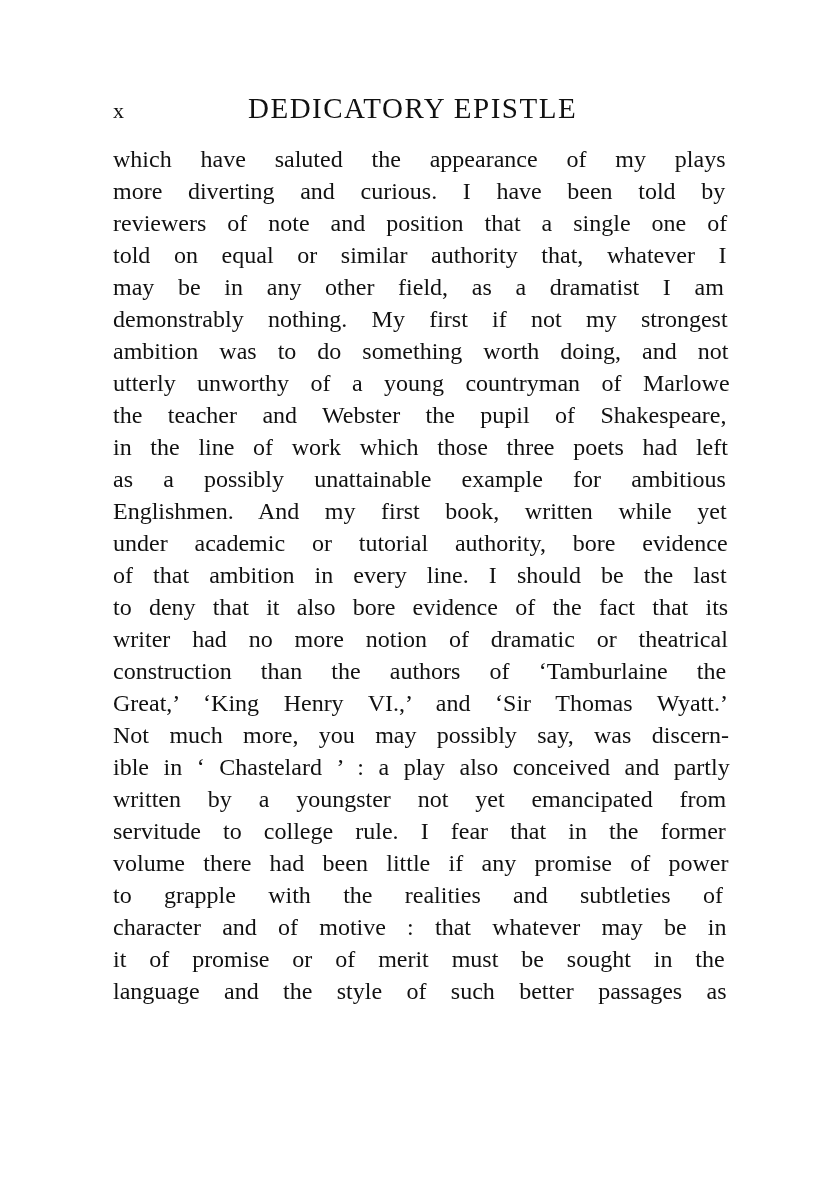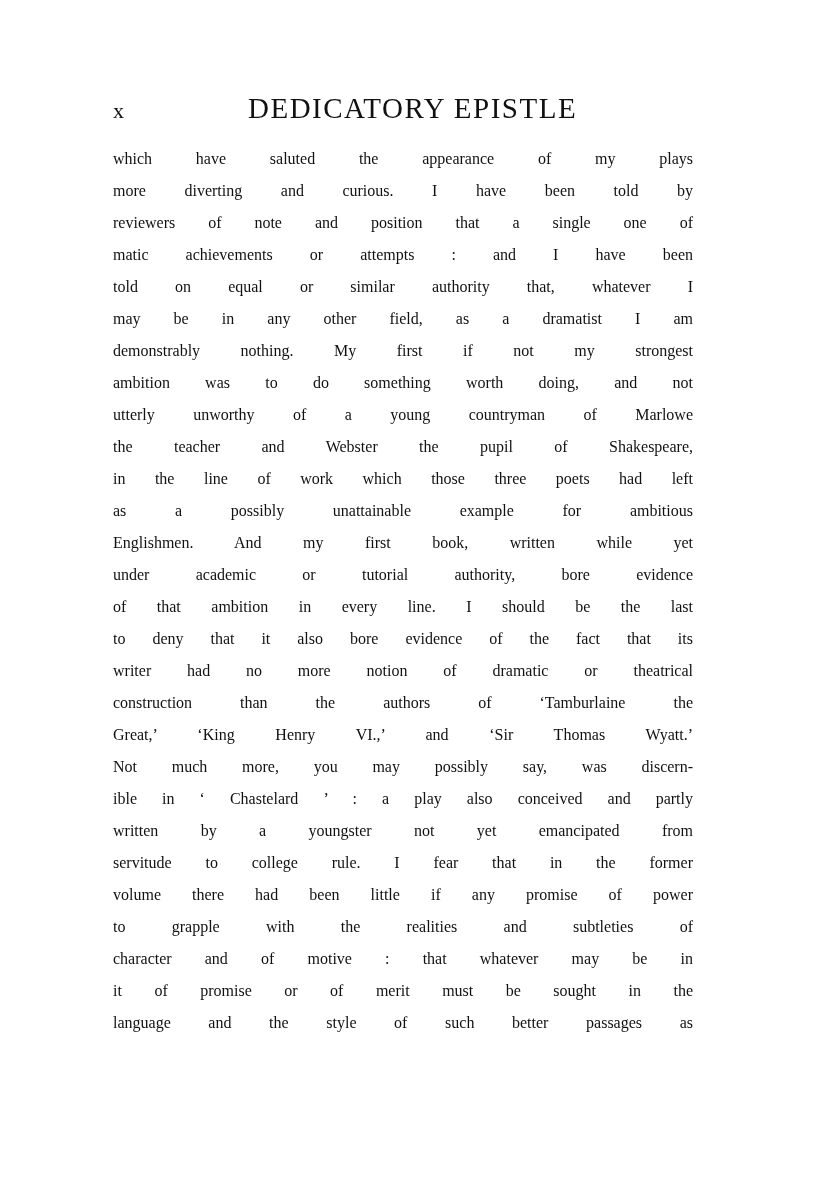--- a/index.html
+++ b/index.html
@@ -46,21 +46,21 @@
     .body-text {
       position: absolute;
       left: 113px;
       top: 143px;
       width: 580px;
     }
     .line {
       display: block;
       height: 32px;
       line-height: 32px;
-      font-size: 16px;
+      font-size: 24px;
       white-space: nowrap;
       text-align: justify;
       text-align-last: justify;
     }
     .line.last {
       text-align-last: justify;
     }
   </style>
 </head>
 <body>
@@ -68,21 +68,20 @@
 <div class="page">
   <div class="running-head">
     <span class="page-number">x</span>
     <span class="header-title">DEDICATORY EPISTLE</span>
   </div>
 
   <div class="body-text">
     <span class="line" style="display: block; text-align: left; width: 580px; word-spacing: 22.8571px;">which have saluted the appearance of my plays</span>
     <span class="line" style="display: block; text-align: left; width: 580px; word-spacing: 19.625px;">more diverting and curious. I have been told by</span>
     <span class="line" style="display: block; text-align: left; width: 580px; word-spacing: 15px;">reviewers of note and position that a single one of</span>
-    <span class="line" style="display: block; text-align: left; width: 580px; word-spacing: 17.5px;">matic achievements or attempts : and I have been</span>
     <span class="line" style="display: block; text-align: left; width: 580px; word-spacing: 17.625px;">told on equal or similar authority that, whatever I</span>
     <span class="line" style="display: block; text-align: left; width: 580px; word-spacing: 17.7px;">may be in any other field, as a dramatist I am</span>
     <span class="line" style="display: block; text-align: left; width: 580px; word-spacing: 18.2857px;">demonstrably nothing. My first if not my strongest</span>
     <span class="line" style="display: block; text-align: left; width: 580px; word-spacing: 15px;">ambition was to do something worth doing, and not</span>
     <span class="line" style="display: block; text-align: left; width: 580px; word-spacing: 15.4286px;">utterly unworthy of a young countryman of Marlowe</span>
     <span class="line" style="display: block; text-align: left; width: 580px; word-spacing: 19.4286px;">the teacher and Webster the pupil of Shakespeare,</span>
     <span class="line" style="display: block; text-align: left; width: 580px; word-spacing: 12.7px;">in the line of work which those three poets had left</span>
     <span class="line" style="display: block; text-align: left; width: 580px; word-spacing: 24.1667px;">as a possibly unattainable example for ambitious</span>
     <span class="line" style="display: block; text-align: left; width: 580px; word-spacing: 19.5714px;">Englishmen. And my first book, written while yet</span>
     <span class="line" style="display: block; text-align: left; width: 580px; word-spacing: 20.8333px;">under academic or tutorial authority, bore evidence</span>

